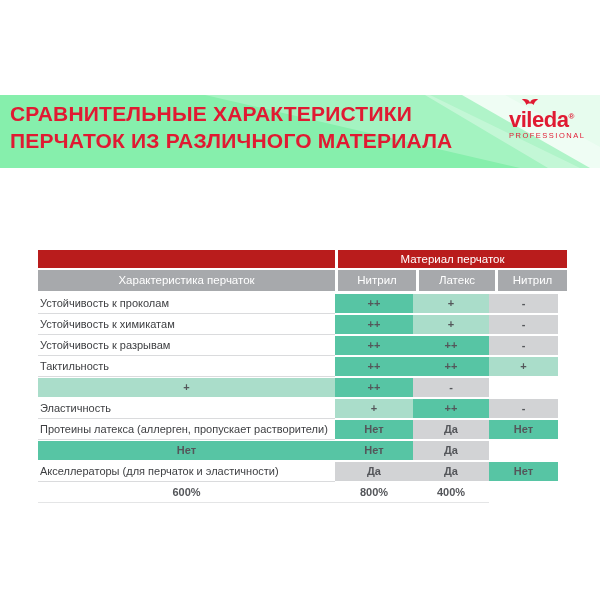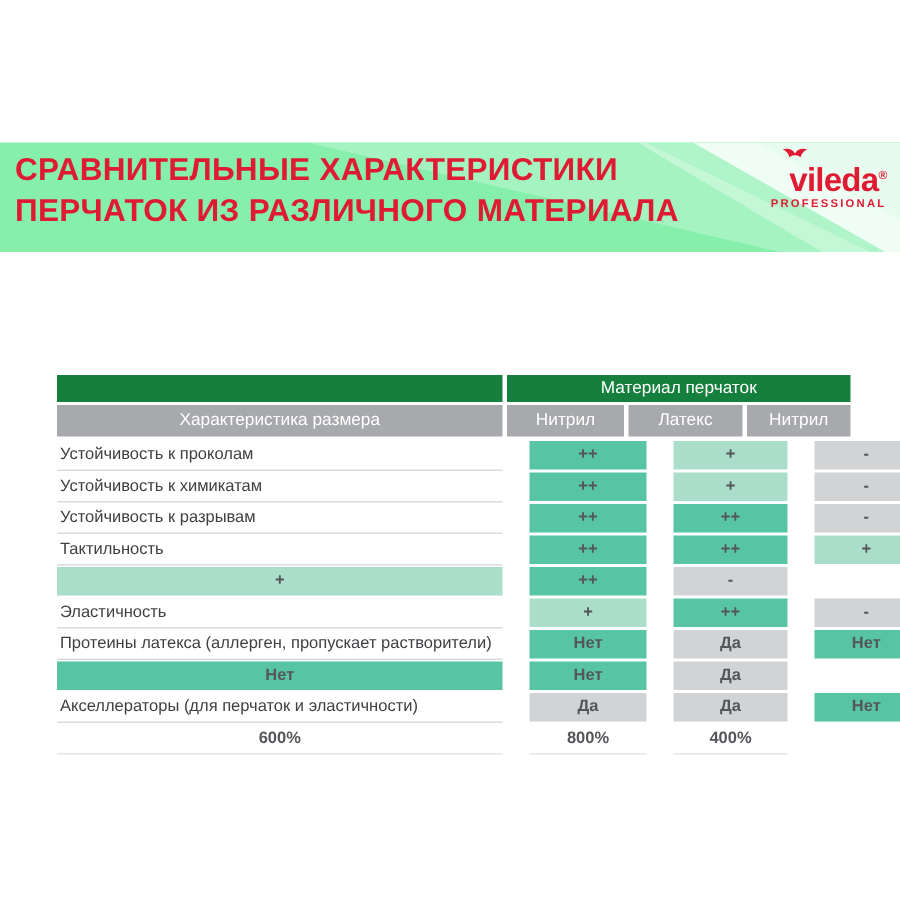--- a/index.html
+++ b/index.html
@@ -14,34 +14,34 @@
     clip-path:polygon(462px 0,600px 0,600px 73px,590px 73px)}
   .sw-b{position:absolute;left:0;top:0;width:600px;height:73px;
     background:rgba(255,255,255,.35);
     clip-path:polygon(425px 0,505px 0,600px 52px,600px 73px,548px 73px)}
   .sw-c{position:absolute;left:0;top:0;width:600px;height:73px;
     background:rgba(255,255,255,.25);
     clip-path:polygon(205px 0,430px 0,580px 73px,520px 73px)}
   .title{position:absolute;left:10px;top:5px;color:#e01a32;
     font-size:21px;font-weight:700;line-height:27px;letter-spacing:.2px;white-space:nowrap}
   
-  .logo{position:absolute;top:3px;right:9px;width:82px;text-align:right;color:#e01a32}
+  .logo{position:absolute;top:3px;right:9px;width:82px;text-align:left;color:#e01a32}
   .logo .bird{height:9px;position:relative}
   .logo .bird svg{position:absolute;left:12px;top:0}
   .brand{font-size:22px;font-weight:700;line-height:20px;letter-spacing:-.5px}
   .brand sup{font-size:8px}
-  .prof{font-size:7.5px;font-weight:700;letter-spacing:1.5px;margin-top:1px}
+  .prof{font-size:7.5px;font-weight:400;letter-spacing:1.5px;margin-top:1px}
   
   .table{position:absolute;left:38px;top:250px;width:529px}
   .thead1{display:grid;grid-template-columns:297px 229px;column-gap:3px;height:18px;margin-bottom:2px}
-  .thead1>div{background:#15803d}
+  .thead1>div{background:#b91c1c}
   .thead1 .gh{color:#fff;font-size:11.5px;line-height:18px;text-align:center}
   .thead2{display:grid;grid-template-columns:297px 78px 76px 69px;column-gap:3px;height:21px;margin-bottom:2px}
   .thead2>div{background:#a7a9ac;color:#fff;font-size:11.5px;line-height:21px;text-align:center;white-space:nowrap;overflow:hidden}
-  .trow{display:grid;grid-template-columns:297px 78px 76px 69px;column-gap:18px;height:21px}
+  .trow{display:grid;grid-template-columns:297px 78px 76px 69px;column-gap:0;height:21px}
   .rlabel{border-bottom:1px solid #dadbdd;font-size:11px;line-height:20px;color:#3f4043;
     padding-left:2px;white-space:nowrap;overflow:hidden}
   .vcell{margin:1px 0;line-height:19px;text-align:center;font-size:11px;font-weight:700;color:#54565a}
   .tone-pos2{background:#57c5a4}
   .tone-pos1{background:#aaddca}
   .tone-neg{background:#d2d3d5}
   .tone-plain{background:transparent;font-weight:700;margin:0;line-height:20px;border-bottom:1px solid #e4e5e6}
 </style>
 </head>
 <body>
@@ -68,21 +68,21 @@
   </div>
 
   <div class="table">
 
     <div class="thead1">
       <div></div>
       <div class="gh">Материал перчаток</div>
     </div>
 
     <div class="thead2">
-      <div>Характеристика размера</div>
+      <div>Характеристика перчаток</div>
       <div>Нитрил</div>
       <div>Латекс</div>
       <div>Нитрил</div>
     </div>
 
     <div class="trow">
       <div class="rlabel">Устойчивость к проколам</div>
       <div class="vcell tone-pos2">++</div>
       <div class="vcell tone-pos1">+</div>
       <div class="vcell tone-neg">-</div>

